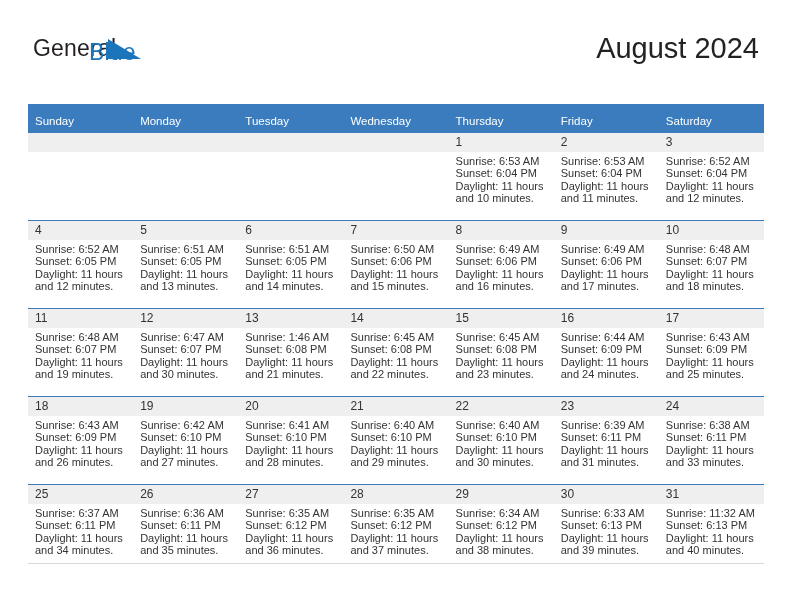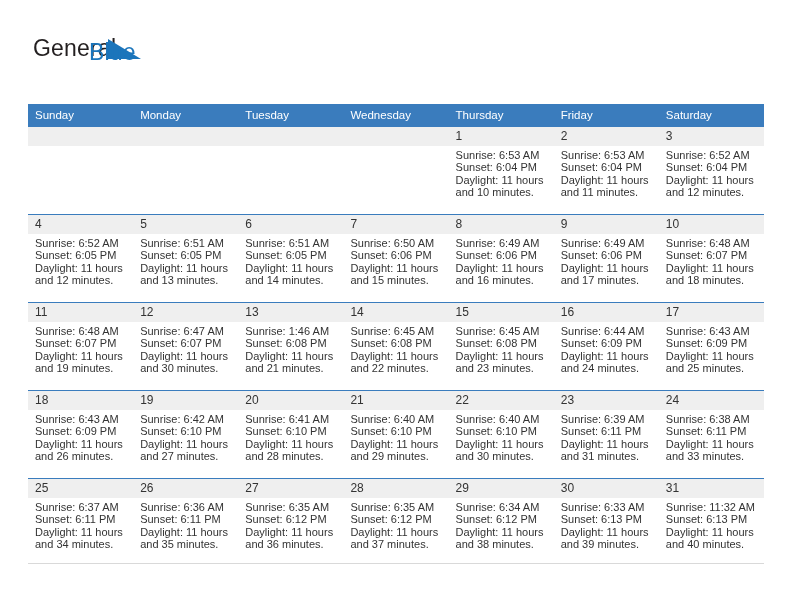--- a/index.html
+++ b/index.html
@@ -95,21 +95,21 @@
     border-collapse: collapse;
     table-layout: fixed;
   }
 
   .calendar th {
     background: #3a7cbd;
     color: #ffffff;
     font-size: 11.5px;
     font-weight: normal;
     text-align: left;
-    padding: 5px 0 6px 7px;
+    padding: 11px 0 6px 7px;
     height: 11px;
     border: none;
   }
 
   .calendar td {
     width: 105.1px;
     vertical-align: top;
     padding: 0;
     border: none;
   }
@@ -170,20 +170,21 @@
       <span class="logo-general">General</span>
       <span class="logo-mark">
         <svg width="33" height="20" viewBox="0 0 33 20" xmlns="http://www.w3.org/2000/svg">
           <polygon points="0,0 33,20 0,20" fill="#1b75bb"></polygon>
         </svg>
       </span>
       <span class="logo-blue">Blue</span>
     </div>
 
     <div class="title-block">
+      <div class="cal-title">August 2024</div>
     </div>
 
   </div>
 
   <table class="calendar">
     <thead>
       <tr id="weekday-row">
           <th>Sunday</th>
           <th>Monday</th>
           <th>Tuesday</th>

